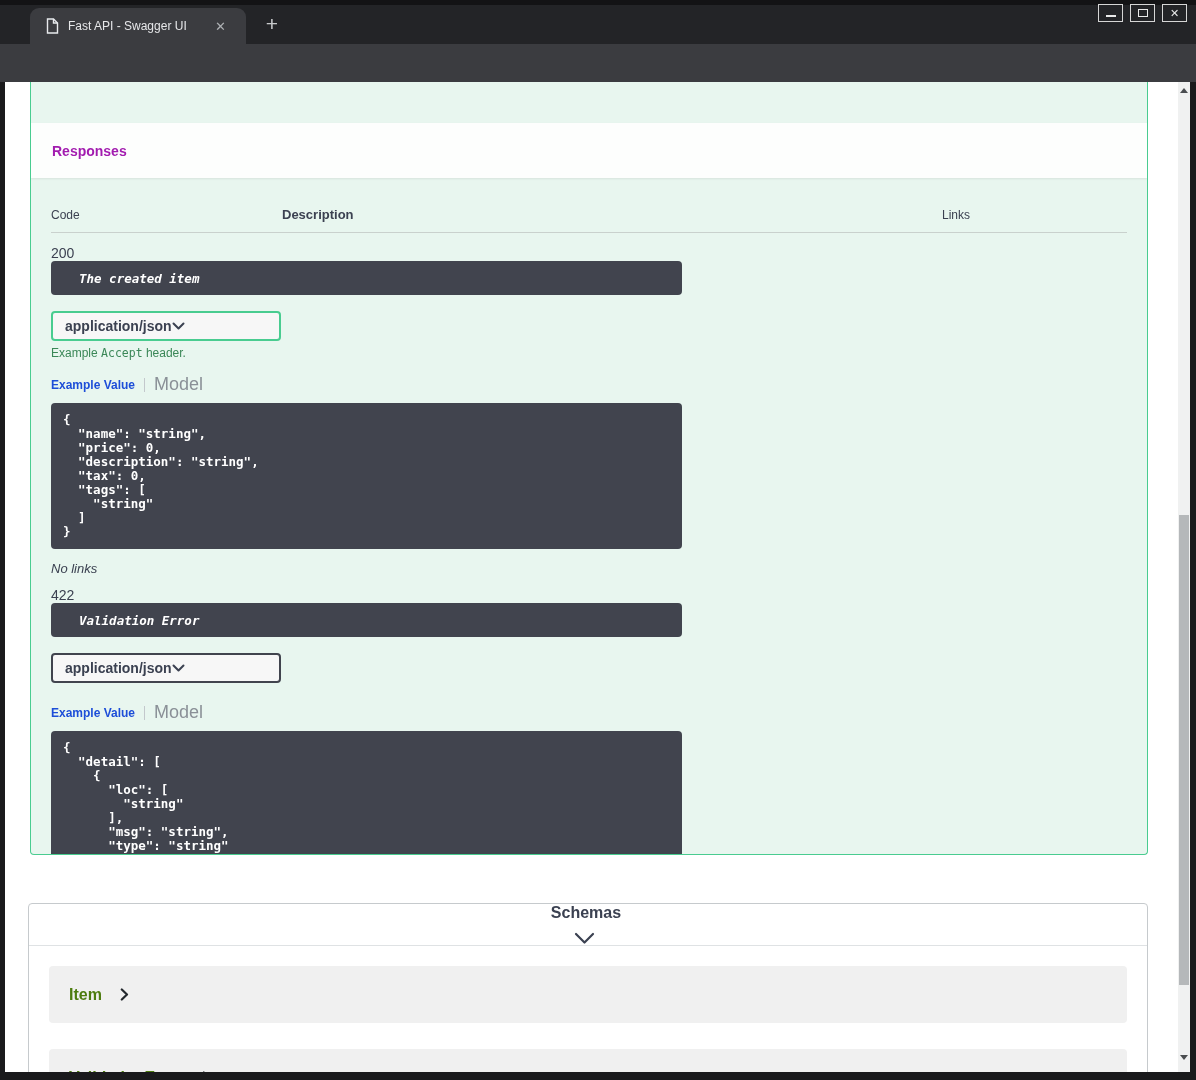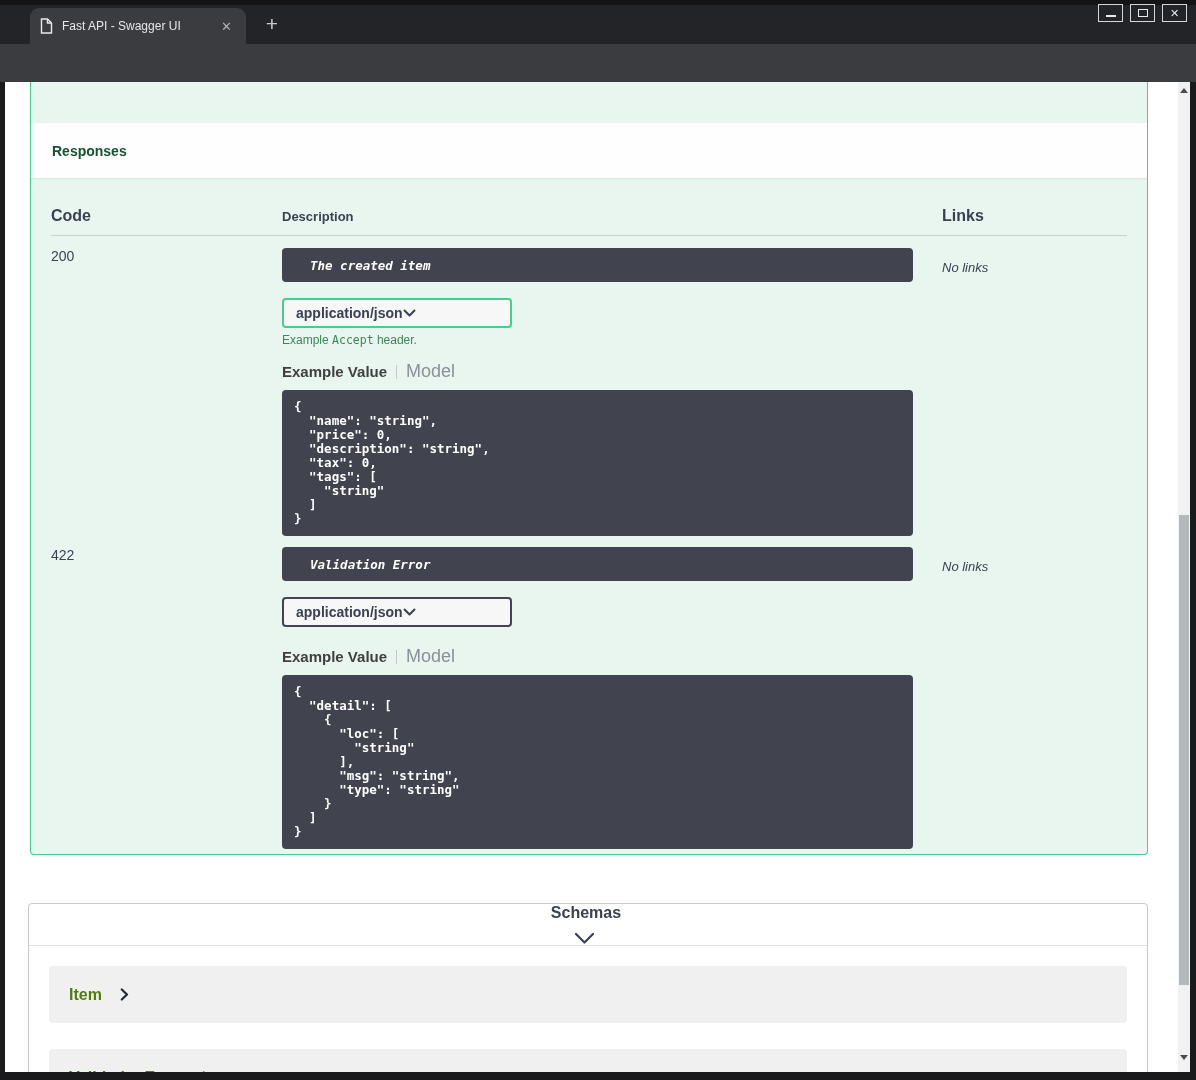--- a/index.html
+++ b/index.html
@@ -3,21 +3,21 @@
 <meta charset="utf-8">
 <style>
   * { margin:0; padding:0; box-sizing:border-box; }
   html,body { width:1196px; height:1080px; overflow:hidden; background:#fff;
               font-family:"Liberation Sans", sans-serif; }
 
   
   .tabstrip { position:absolute; top:0; left:0; width:1196px; height:44px; background:#232427; }
   .tabstrip-top { position:absolute; top:0; left:0; width:1196px; height:5px; background:#131315; }
   .tab { position:absolute; top:8px; left:30px; width:216px; height:36px; background:#3b3c40;
-         border-radius:9px 9px 0 0; display:flex; align-items:center; padding:0 10px; }
+         border-radius:9px 9px 0 0; display:flex; align-items:center; padding:0 16px; }
   .tab-title { flex:1; font-size:12px; color:#e6e7e9; white-space:nowrap; overflow:hidden; margin-left:9px; }
   .tab-close { color:#aeb1b4; font-size:13px; line-height:1; cursor:default; padding:2px 4px; }
   .newtab-btn { position:absolute; top:10px; left:258px; width:28px; height:28px; display:flex;
                 align-items:center; justify-content:center; color:#c7c9cb; font-size:21px; font-weight:400; }
   .win-controls { position:absolute; top:4px; right:9px; display:flex; gap:7px; }
   .win-btn { width:25px; height:18px; border:1px solid #d6d6d6; display:flex; align-items:center;
              justify-content:center; color:#e9e9e9; font-size:11px; line-height:1; }
   .win-btn .min-glyph { display:block; width:10px; border-bottom:2px solid #e9e9e9; margin-top:6px; }
   .win-btn .max-glyph { display:block; width:10px; height:8px; border:1.5px solid #e9e9e9; }
   .toolbar { position:absolute; top:44px; left:0; width:1196px; height:38px; background:#3b3c40; }
@@ -37,52 +37,52 @@
   .edge-bottom{ position:absolute; top:1072px; left:0; width:1196px; height:8px; background:#1a1a1c; z-index:50; }
 
   
   .content { position:absolute; top:82px; left:5px; width:1173px; height:990px; background:#fff; overflow:hidden; }
 
   .opblock { position:absolute; top:0; left:25px; width:1118px; height:773px;
              background:#e8f6ef; border:1px solid #49cc90; border-top:none;
              border-radius:0 0 4px 4px; overflow:hidden; }
   .section-header { margin-top:41px; height:55px; background:rgba(255,255,255,.88);
                     box-shadow:0 1px 2px rgba(0,0,0,.08); display:flex; align-items:center; padding-left:21px; }
-  .section-header h4 { font-size:14px; font-weight:bold; color:#14532d; }
+  .section-header h4 { font-size:14px; font-weight:bold; color:#a21caf; }
 
   .resp-table { padding:0 20px; }
   .thead { display:flex; margin-top:29px; align-items:baseline; color:#3b4151; }
   .col-code { width:231px; }
   .col-desc { width:660px; }
   .col-links { flex:1; }
-  .th-code, .th-links { font-size:16px; font-weight:bold; }
+  .th-code, .th-links { font-size:12px; font-weight:normal; }
   .th-desc { font-size:13px; font-weight:bold; }
   .thead-divider { height:1px; background:#c9d1cd; margin-top:10px; }
 
-  .resp-row { display:flex; }
+  .resp-row { display:flex;flex-direction:column; }
   .row-200 { padding-top:12px; }
   .row-422 { padding-top:11px; }
   .resp-code { font-size:14px; color:#3b4151; }
   .no-links { font-size:13px; font-style:italic; color:#3b4151; }
 
   .markdown-box { width:631px; height:34px; background:#41444e; border-radius:4px;
                   display:flex; align-items:center; padding-left:28px;
                   font-family:"DejaVu Sans Mono", monospace; font-size:12.5px; font-style:italic;
                   font-weight:bold; color:#fff; }
   .media-select { margin-top:16px; width:230px; height:30px; background:#f7f7f7; border-radius:4px;
                   display:flex; align-items:center; padding:0 14px 0 12px;
                   font-size:14px; font-weight:bold; color:#3b4151; cursor:pointer; }
   .media-select.green  { border:2px solid #49cc90; }
   .media-select.dark   { border:2px solid #41444e; }
   .accept-hint { margin-top:5px; font-size:12px; color:#3a8757; }
   .accept-hint .mono { font-family:"DejaVu Sans Mono", monospace; font-size:11.5px; }
   .ex-tabs { display:flex; align-items:center; }
   .ex-tabs.after-hint { margin-top:14px; }
   .ex-tabs.after-select { margin-top:19px; }
-  .tab-example { font-size:15px; font-weight:bold; color:#404040; cursor:pointer; }
+  .tab-example { font-size:12px; font-weight:bold; color:#1d4ed8; cursor:pointer; }
   .tab-sep { width:1px; height:14px; background:#c3c8cc; margin:0 9px; }
   .tab-model { font-size:18px; color:#8a9097; cursor:pointer; }
   pre.code-block { margin-top:8px; width:631px; background:#41444e; border-radius:4px;
                    padding:10px 12px; color:#fff; font-family:"DejaVu Sans Mono", monospace;
                    font-size:12.5px; line-height:14px; font-weight:bold; white-space:pre; }
 
   
   .schemas { position:absolute; top:821px; left:23px; width:1120px; height:270px;
              background:#fff; border:1px solid #c6cacd; border-radius:4px; }
   .schemas-header { height:42px; display:flex; align-items:center; justify-content:space-between;

